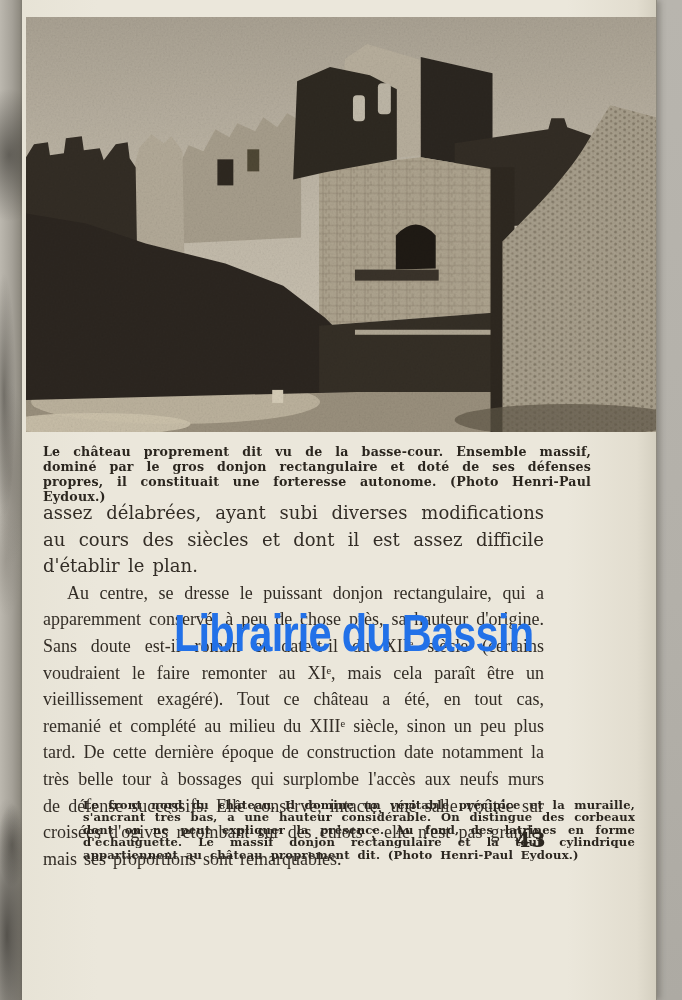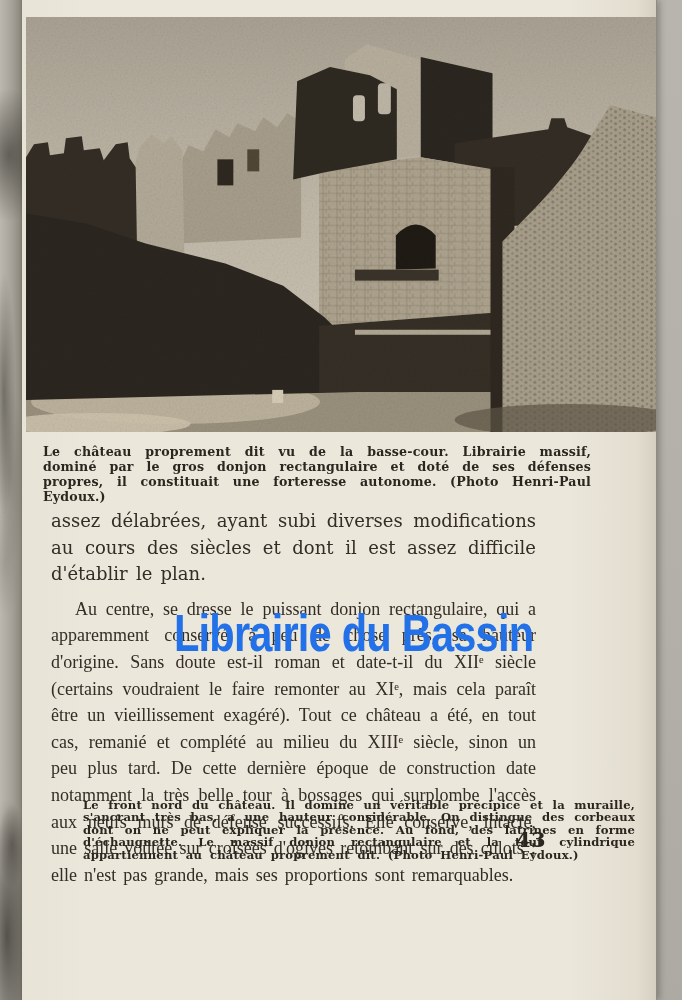--- a/index.html
+++ b/index.html
@@ -41,21 +41,21 @@
     text-align:justify;letter-spacing:.2px;word-spacing:3.5px;
   }
   .caption-top{top:444px;font-size:12.6px;line-height:15px;}
   .caption-bottom{top:799px;font-size:11.6px;line-height:12.4px;width:552px;margin-left:40px;}
 
   .bodytext{
     position:absolute;left:21px;top:500px;width:501px;
     font-size:18px;line-height:26.6px;color:#332d26;
     text-align:justify;word-spacing:2.5px;
   }
-  .bodytext p{margin:8px;}
+  .bodytext p{margin:0;}
   .bodytext p.indent{text-indent:24px;font-family:Liberation Serif, serif;}
 
   .watermark{
     position:absolute;left:152px;top:607px;
     font-family:"Liberation Sans", sans-serif;font-weight:700;
     font-size:52px;line-height:52px;color:#2271e8;
     white-space:nowrap;letter-spacing:-1px;
     transform:scaleX(.80);transform-origin:left center;
   }
 
@@ -129,21 +129,21 @@
       <rect x="466" y="150" width="24" height="264" fill="#2e2820"></rect>
       <path fill="#a89f8c" d="M478,224 C505,196 542,162 566,120 L586,88 L632,100 L632,414 L478,414 Z"></path>
       <path d="M478,224 C505,196 542,162 566,120 L586,88 L632,100 L632,414 L478,414 Z" fill="url(#rubble)"></path>
       <ellipse cx="545" cy="402" rx="115" ry="16" fill="#5f5747" opacity=".7"></ellipse>
 
       <rect x="247" y="372" width="11" height="13" fill="#d6cdb8"></rect>
 
       <rect width="632" height="414" filter="url(#grainF)" style="mix-blend-mode:multiply" opacity=".22"></rect>
     </svg>
 
-    <div class="caption caption-top">Le château proprement dit vu de la basse-cour. Librairie massif, dominé par le gros donjon rectangulaire et doté de ses défenses propres, il constituait une forteresse autonome. (Photo Henri-Paul Eydoux.)</div>
+    <div class="caption caption-top">Le château proprement dit vu de la basse-cour. Ensemble massif, dominé par le gros donjon rectangulaire et doté de ses défenses propres, il constituait une forteresse autonome. (Photo Henri-Paul Eydoux.)</div>
 
     <div class="bodytext">
       <p>assez délabrées, ayant subi diverses modifications au cours des siècles et dont il est assez difficile d'établir le plan.</p>
       <p class="indent">Au centre, se dresse le puissant donjon rectangulaire, qui a apparemment conservé, à peu de chose près, sa hauteur d'origine. Sans doute est-il roman et date-t-il du XIIᵉ siècle (certains voudraient le faire remonter au XIᵉ, mais cela paraît être un vieillissement exagéré). Tout ce château a été, en tout cas, remanié et complété au milieu du XIIIᵉ siècle, sinon un peu plus tard. De cette dernière époque de construction date notamment la très belle tour à bossages qui surplombe l'accès aux neufs murs de défense successifs. Elle conserve, intacte, une salle voûtée sur croisées d'ogives retombant sur des culots ; elle n'est pas grande, mais ses proportions sont remarquables.</p>
     </div>
 
     <div class="watermark">Librairie du Bassin</div>
 
     <div class="caption caption-bottom">Le front nord du château. Il domine un véritable précipice et la muraille, s'ancrant très bas, a une hauteur considérable. On distingue des corbeaux dont on ne peut expliquer la présence. Au fond, des latrines en forme d'échauguette. Le massif donjon rectangulaire et la tour cylindrique appartiennent au château proprement dit. (Photo Henri-Paul Eydoux.)</div>
 

